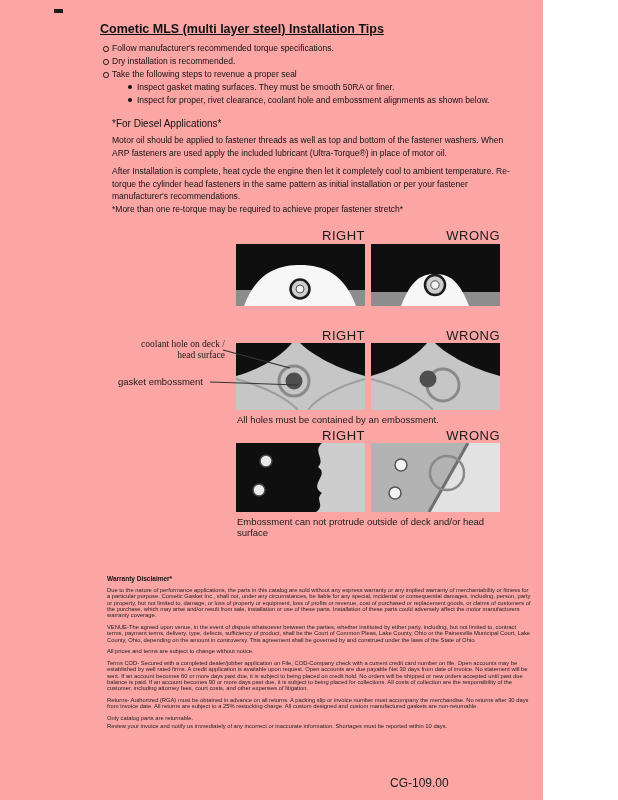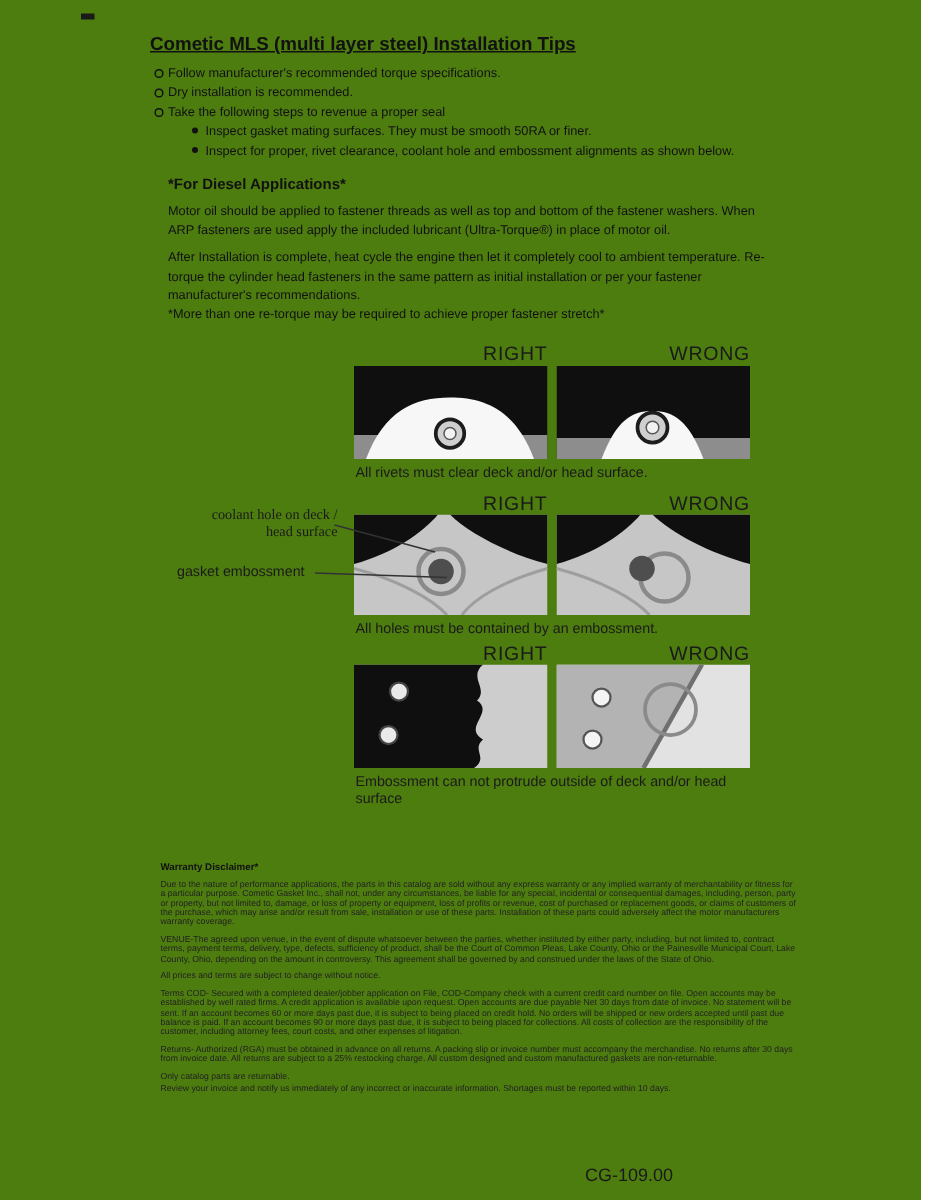--- a/index.html
+++ b/index.html
@@ -1,30 +1,30 @@
 <!DOCTYPE html>
 <html><head>
 <meta charset="utf-8">
 <style>
   * { margin:0; padding:0; box-sizing:border-box; }
   html,body { background:#fff; }
   body { font-family:"Liberation Sans", sans-serif; color:#111; }
-  .page { position:relative; width:614px; height:800px; background:#4d7c0f; overflow:hidden; }
+  .page { position:relative; width:543px; height:800px; background:#fca5a5; overflow:hidden; }
 
   .crop-mark { position:absolute; left:54px; top:9px; width:9px; height:4px; background:#1a1a1a; }
 
   .title { position:absolute; left:100px; top:22px; font-size:12.5px; font-weight:bold; text-decoration:underline; white-space:nowrap; }
 
   .bullets { position:absolute; left:103px; top:44px; width:412px; font-size:8.5px; line-height:8.5px; }
   .bullet, .sub-bullet { position:relative; padding-left:9px; margin-bottom:4.5px; }
   .bullet::before { content:""; position:absolute; left:0; top:2px; width:3.5px; height:3.5px; border:1px solid #111; border-radius:50%; }
   .sub-bullet { margin-left:25px; }
   .sub-bullet::before { content:""; position:absolute; left:0; top:2px; width:4px; height:4px; background:#111; border-radius:50%; }
 
-  .diesel-heading { position:absolute; left:112px; top:118px; font-size:10px; font-weight:bold; }
+  .diesel-heading { position:absolute; left:112px; top:118px; font-size:10px; font-weight:normal; }
   .para { position:absolute; left:112px; width:400px; font-size:8.5px; line-height:12.5px; }
   .para.p1 { top:134px; }
   .para.p2 { top:165px; }
   .para.note { top:204px; line-height:10px; }
 
   .diag-label { position:absolute; width:129px; text-align:right; font-size:13px; letter-spacing:0.5px; color:#1a1a1a; }
   .diag-img { position:absolute; }
   .diag-img svg { display:block; width:100%; height:100%; }
   .caption { position:absolute; font-size:9.5px; line-height:11px; color:#1a1a1a; }
 
@@ -77,21 +77,20 @@
   <div class="diag-img" style="left:371px;top:244px;width:129px;height:62px">
     <svg viewBox="0 0 129 62" preserveAspectRatio="none">
       <rect x="0" y="0" width="129" height="62" fill="#0f0f0f"></rect>
       <rect x="0" y="48" width="129" height="14" fill="#8d8d8d"></rect>
       <path d="M30,62 C40,36 50,30 64,30 C78,30 88,36 98,62 Z" fill="#f7f7f7"></path>
       <circle cx="64" cy="41" r="10" fill="#cfcfcf" stroke="#1c1c1c" stroke-width="2.5"></circle>
       <circle cx="64" cy="41" r="4.2" fill="#f2f2f2" stroke="#555" stroke-width="1"></circle>
     </svg>
   </div>
 
-  <div class="caption" style="left:237px;top:310px">All rivets must clear deck and/or head surface.</div>
 
   <div class="diag-label" style="left:236px;top:328px">RIGHT</div>
   <div class="diag-label" style="left:371px;top:328px">WRONG</div>
 
   <div class="diag-img" style="left:236px;top:343px;width:129px;height:67px">
     <svg viewBox="0 0 129 67" preserveAspectRatio="none">
       <rect width="129" height="67" fill="#c6c6c6"></rect>
       <path d="M0,0 L56,0 C46,12 26,26 0,33 Z" fill="#0f0f0f"></path>
       <path d="M64,0 L129,0 L129,33 C102,26 76,12 64,0 Z" fill="#0f0f0f"></path>
       <path d="M0,36 C30,44 52,56 62,67" fill="none" stroke="#9e9e9e" stroke-width="2"></path>

